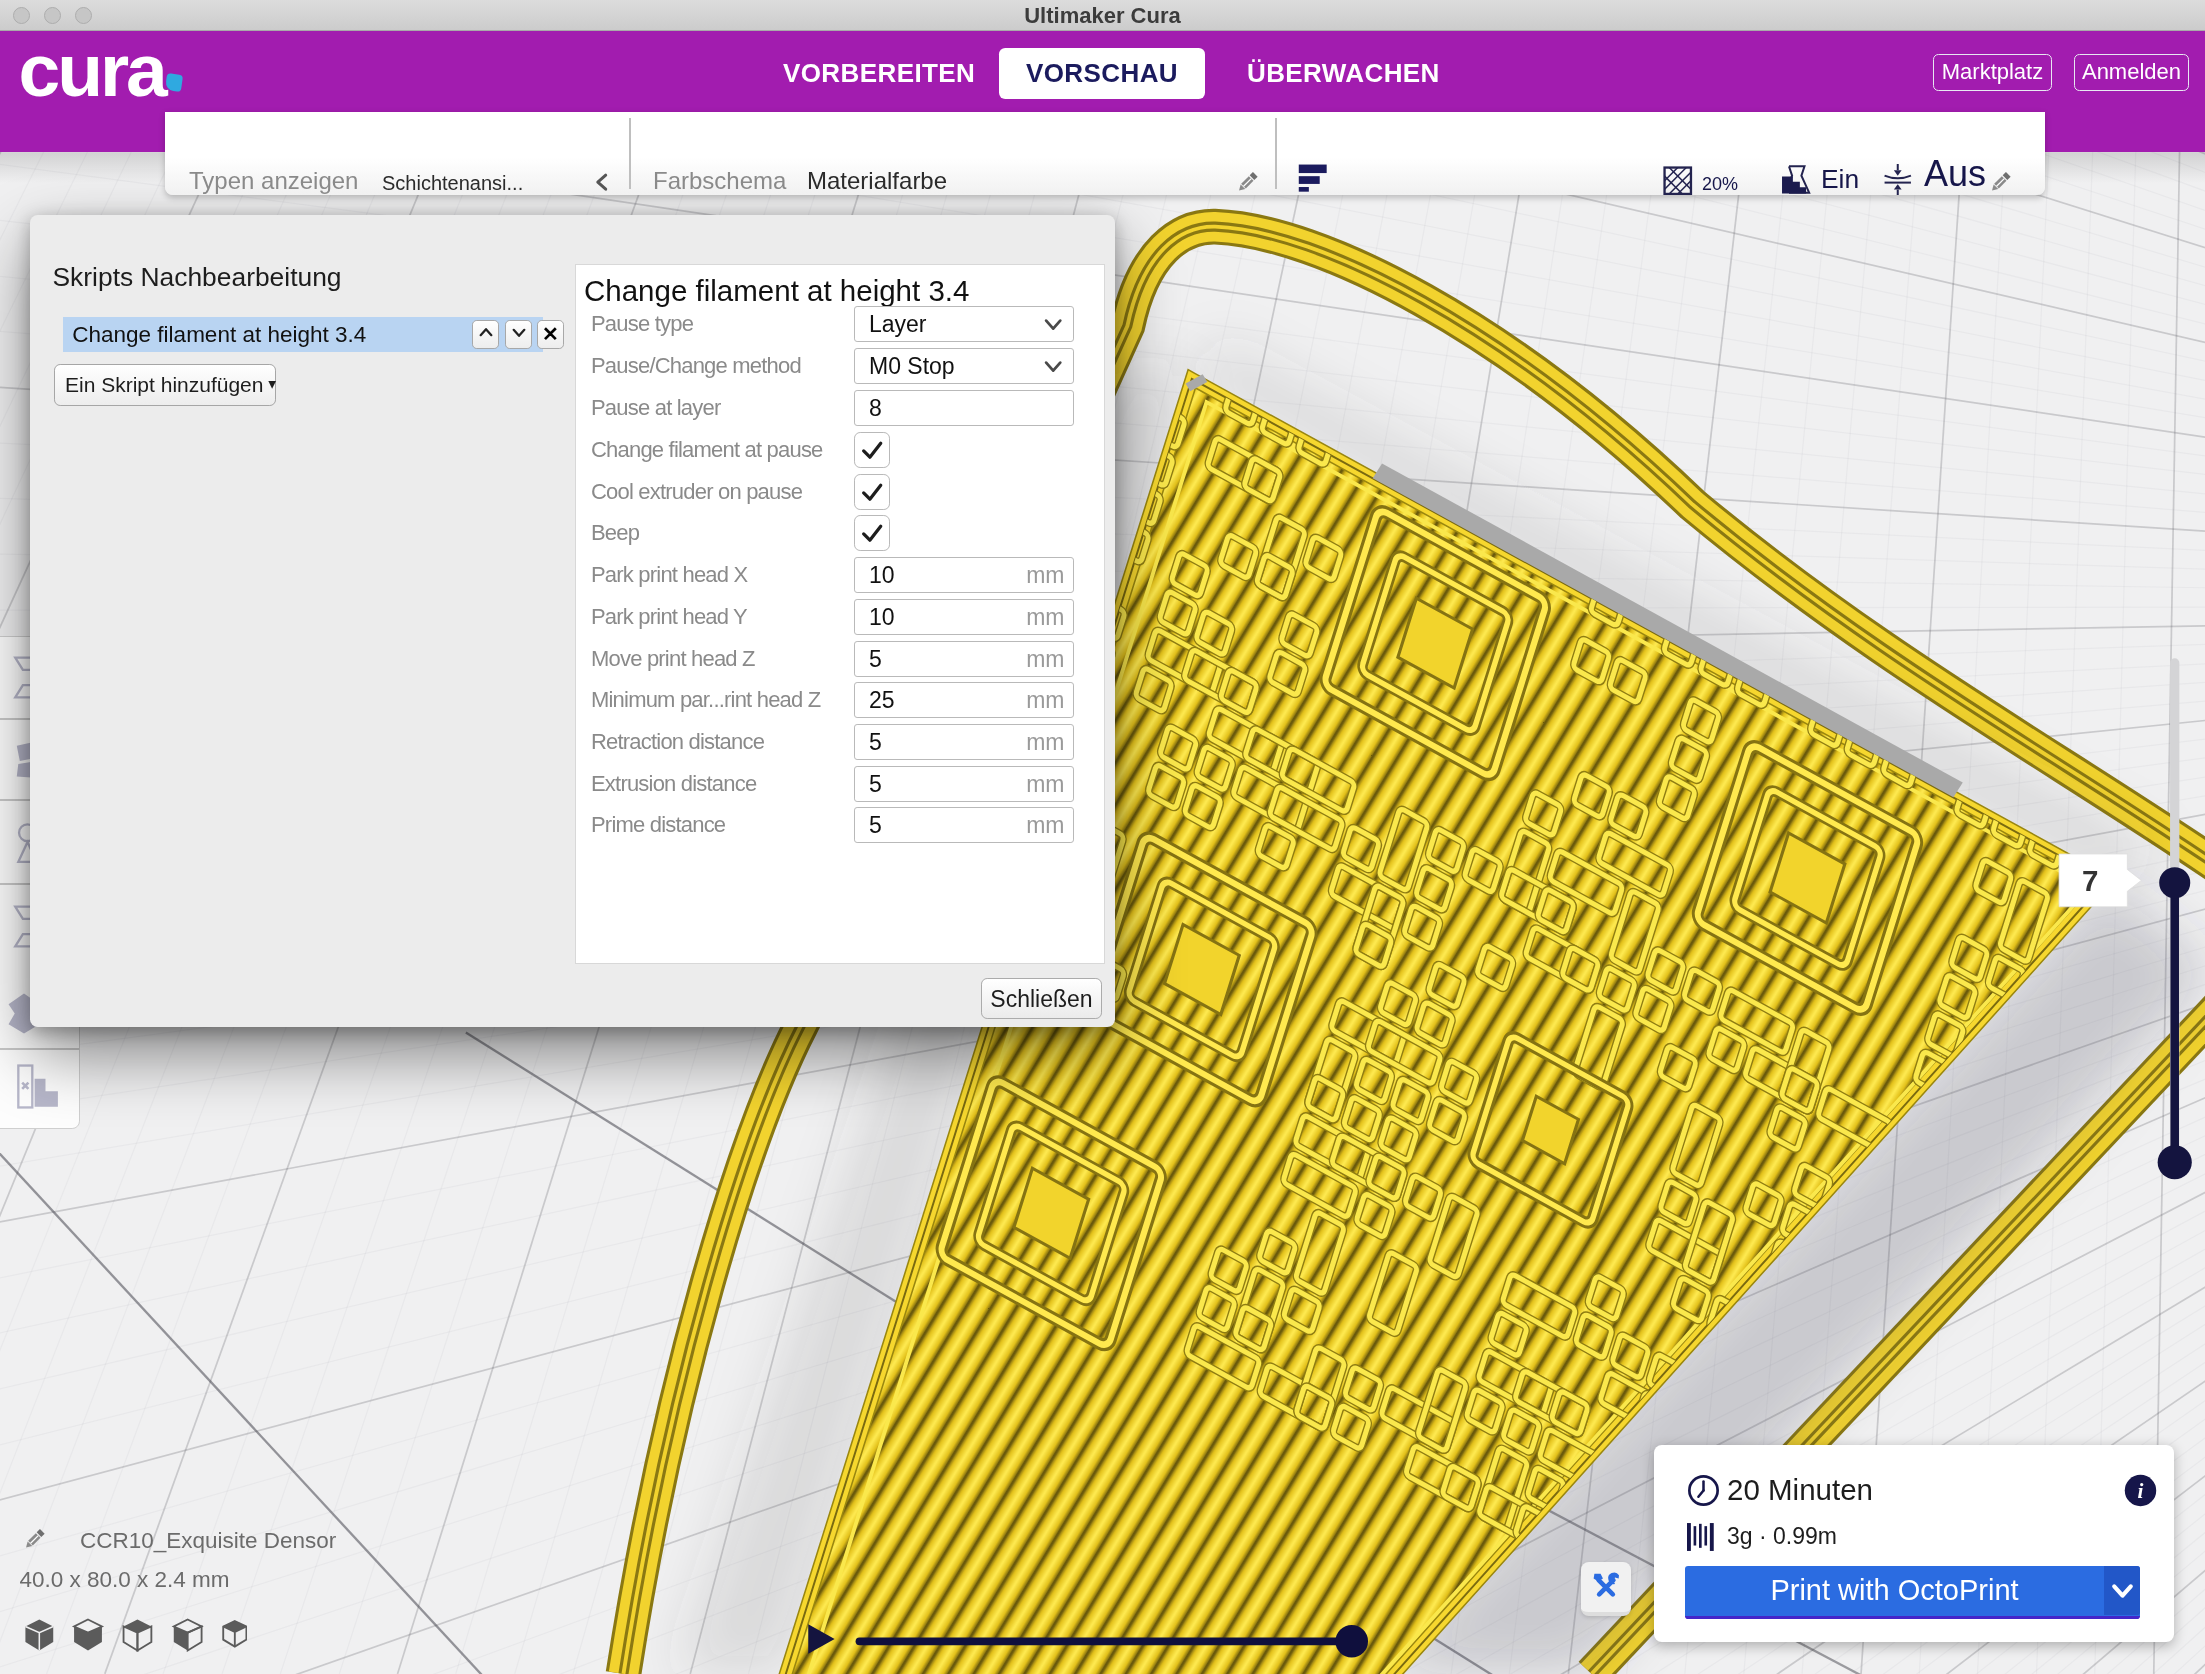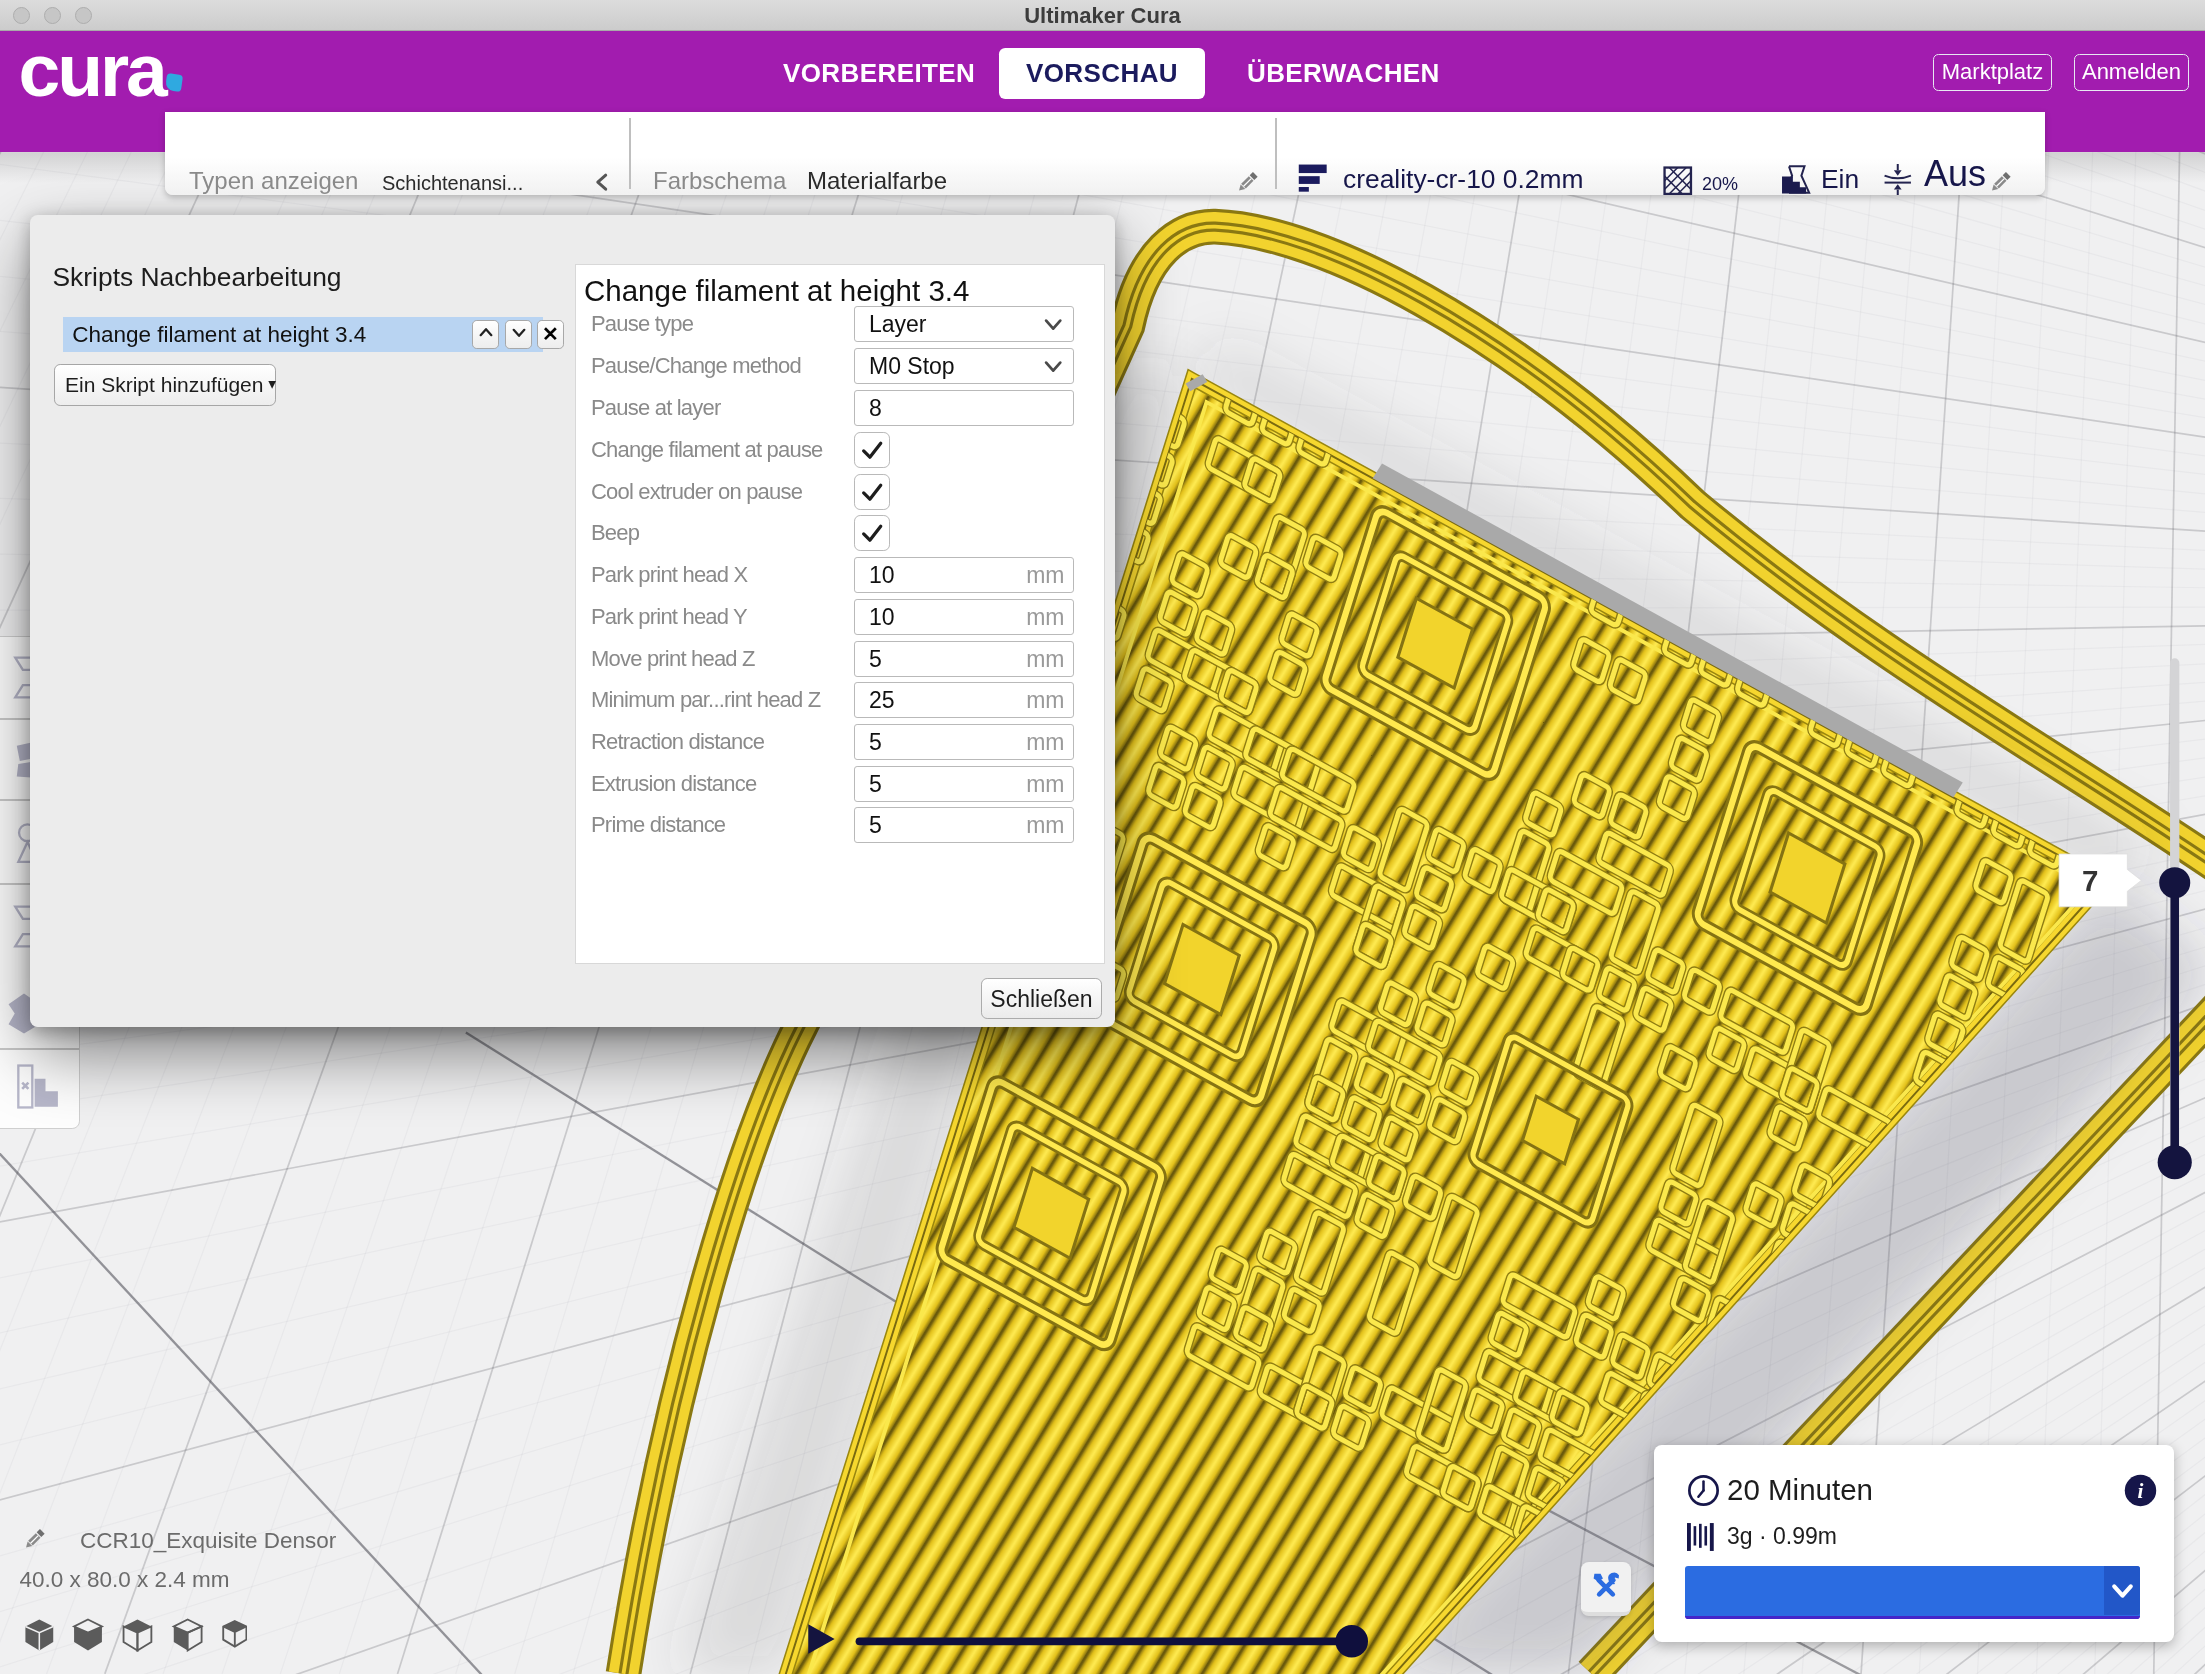--- a/index.html
+++ b/index.html
@@ -867,23 +867,20 @@
   <div class="tdivider" style="left:1110px"></div>
   <div class="item" style="left:1133px">
       <svg width="31" height="33" viewBox="0 0 40 42">
         <g fill="#1b1b5e">
           <rect x="1" y="3" width="36" height="11"></rect>
           <rect x="1" y="18" width="27" height="10"></rect>
           <rect x="1" y="32" width="13" height="6"></rect>
         </g>
       </svg>
     </div>
-  <div class="item" style="left:1178px">
-      <span style="color:#16164a; font-size:26.4px;">creality-cr-10 0.2mm</span>
-    </div>
   <div class="item" style="left:1498px">
       <svg width="29.5" height="29.5" viewBox="0 0 38 38">
         <rect x="2" y="2" width="34" height="34" fill="none" stroke="#23234f" stroke-width="3"></rect>
         <g stroke="#23234f" stroke-width="2" fill="none">
           <path d="M2 19 L19 2"></path>
           <path d="M2 30 L30 2"></path>
           <path d="M8 36 L36 8"></path>
           <path d="M19 36 L36 19"></path>
           <path d="M8 2 L36 30"></path>
           <path d="M2 13 L25 36"></path>
@@ -1026,20 +1023,21 @@
         <g fill="#16164a">
           <rect x="0" y="0" width="5" height="36"></rect>
           <rect x="8.5" y="4" width="3.4" height="25"></rect>
           <rect x="15.5" y="1" width="3.4" height="31"></rect>
           <rect x="22.5" y="4" width="3.4" height="25"></rect>
           <rect x="29.5" y="0" width="5" height="36"></rect>
         </g>
       </svg></div>
   <div style="position:absolute; left:73px; top:78px; font-size:23px; color:#1d1d1d; white-space:nowrap;">3g · 0.99m</div>
   <div id="printbtn">
+      <div class="lbl">Print with OctoPrint</div>
       <div class="seg">
         <svg width="31" height="31" viewBox="0 0 30 30">
           <polyline points="7,11 15,20 23,11" fill="none" stroke="#fff" stroke-width="4" stroke-linecap="round" stroke-linejoin="round"></polyline>
         </svg>
       </div>
     </div>
 </div>
 <div id="wrenchbtn">
     <svg width="34" height="34" viewBox="0 0 44 44">
       <g fill="#2b6ce1">

